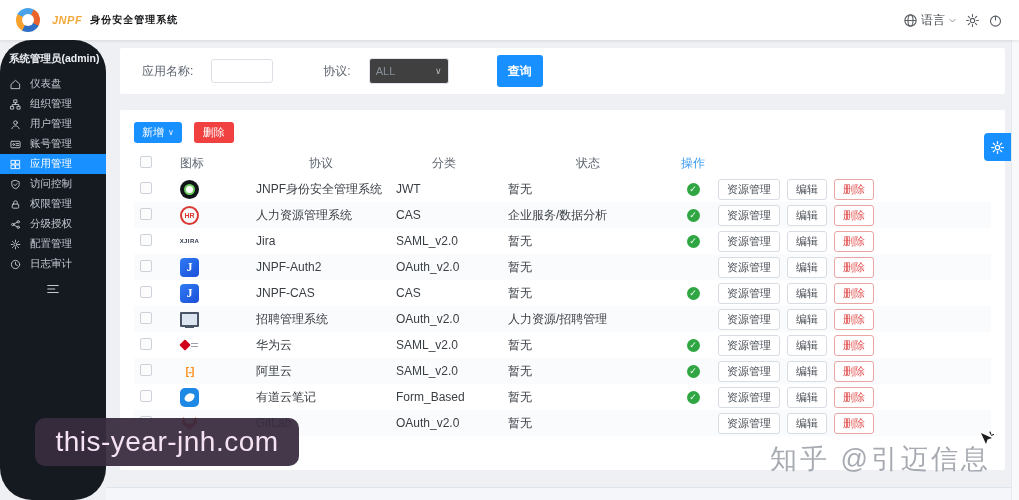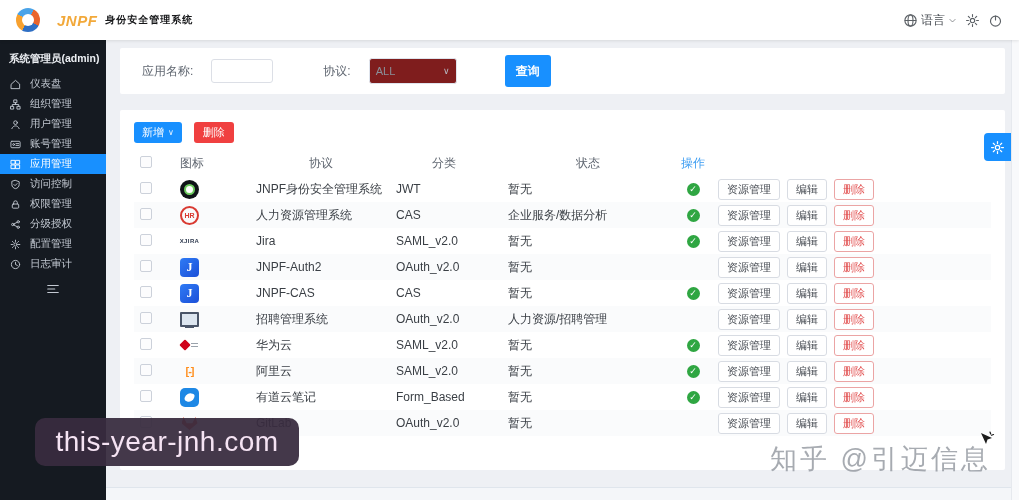--- a/index.html
+++ b/index.html
@@ -6,49 +6,49 @@
   html,body { width:1019px; height:500px; overflow:hidden; }
   body { font-family:"Liberation Sans","DejaVu Sans",sans-serif; }
   .app { position:relative; width:1019px; height:500px; background:#eef0f4; overflow:hidden; }
 
   
   .topbar { position:absolute; left:0; top:0; right:0; height:40px; background:#fff;
             box-shadow:0 1px 3px rgba(0,0,0,.10); display:flex; align-items:center; padding:0 16px; z-index:6; }
   .logo-swirl { width:24px; height:24px; border-radius:50%; position:relative; flex:0 0 auto;
       background:conic-gradient(from 210deg,#f7a12f 0 90deg,#4aa3e8 90deg 180deg,#e8642c 180deg 270deg,#2f6fc4 270deg 360deg); }
   .logo-swirl::after { content:""; position:absolute; inset:6px; background:#fff; border-radius:50%; }
-  .brand { font-size:15px; font-weight:800; font-style:italic; color:#f2a93b; letter-spacing:.5px; margin-left:17px;text-align:center; }
+  .brand { font-size:11px; font-weight:800; font-style:italic; color:#f2a93b; letter-spacing:.5px; margin-left:12px;text-align:center; }
   .apptitle { font-size:10px; font-weight:700; color:#17181a; margin-left:8px; letter-spacing:1px; }
   .topbar-right { margin-left:auto; display:flex; align-items:center; gap:8px; color:#5c6166; }
   .top-item { display:flex; align-items:center; gap:3px; font-size:12px; color:#4a4f55; cursor:pointer; }
   .tico { width:15px; height:15px; display:block; }
   .tico path,.tico circle,.tico ellipse,.tico line { fill:none; stroke:#5c6166; stroke-width:1.8; stroke-linecap:round; stroke-linejoin:round; }
 
   
-  .sidebar { position:absolute; left:0; top:40px; width:106px; bottom:0; background:#151a21; z-index:5; }
+  .sidebar { position:absolute; left:0; top:40px; width:106px; bottom:0; background:#151a21; z-index:5;border-radius:32px; }
   .side-user { color:#eceff3; font-size:10.5px; font-weight:700; padding:12px 0 8px 9px; white-space:nowrap; }
   .side-item { height:20px; display:flex; align-items:center; padding-left:10px; gap:9px;
                color:#c3c9d2; font-size:10.5px; cursor:pointer; white-space:nowrap; }
   .side-item.active { background:#1890ff; color:#fff; }
   .sico { width:11px; height:11px; flex:0 0 auto; display:block; }
   .sico path,.sico circle,.sico rect { fill:none; stroke:#c3c9d2; stroke-width:2; stroke-linecap:round; stroke-linejoin:round; }
   .side-item.active .sico path,.side-item.active .sico circle,.side-item.active .sico rect { stroke:#fff; }
   .side-fold { margin:8px auto 0; width:14px; height:14px; display:block; cursor:pointer; }
   .side-fold path { fill:none; stroke:#c3c9d2; stroke-width:2; stroke-linecap:round; }
 
   
   .main { position:absolute; left:106px; top:40px; right:0; bottom:0; }
   .scroll-strip { position:absolute; right:0; top:0; bottom:0; width:8px; background:#f8f9fb; border-left:1px solid #e6e9ee; }
   .footer-strip { position:absolute; left:0; right:8px; top:447px; bottom:0; background:#f4f6f9; border-top:1px solid #dfe5ec; }
 
   .search-card { position:absolute; left:14px; top:8px; right:14px; height:46px; background:#fff; border-radius:2px;
                  display:flex; align-items:center; padding-left:22px;gap:12px; }
   .f-label { font-size:12px; color:#5f6670; }
   .f-input { width:62px; height:24px; border:1px solid #dcdfe6; border-radius:3px; background:#fff; margin-left:6px; outline:none; padding:0 5px; font-size:11px; }
-  .f-select { width:88px; height:24px; border:1px solid #dfe4ed; border-radius:3px; background:#7f1d1d; margin-left:6px;
+  .f-select { width:80px; height:24px; border:1px solid #dfe4ed; border-radius:3px; background:#404040; margin-left:6px;
               display:flex; align-items:center; justify-content:space-between; padding:12px 6px; font-size:11px; color:#8a9099; cursor:pointer; }
   .f-select .car { color:#b7bcc4; font-size:9px; }
   .gap1 { width:26px; } .gap2 { width:24px; }
   .btn-primary { height:32px; padding:0 11px; background:#1890ff; color:#fff; border:none; border-radius:3px; font-size:12px; cursor:pointer;font-weight:bold; }
 
   .table-card { position:absolute; left:14px; top:70px; right:14px; height:360px; background:#fff; border-radius:2px; padding:12px 14px 0; }
   .toolbar { display:flex; gap:12px; }
   .btn-add { height:21px; padding:0 8px; background:#1890ff; color:#fff; border:none; border-radius:3px; font-size:11px; cursor:pointer; display:flex; align-items:center; gap:4px; }
   .btn-add .car { font-size:8px; opacity:.9; }
   .btn-del { height:21px; padding:0 9px; background:#f04040; color:#fff; border:none; border-radius:3px; font-size:11px; cursor:pointer; }

